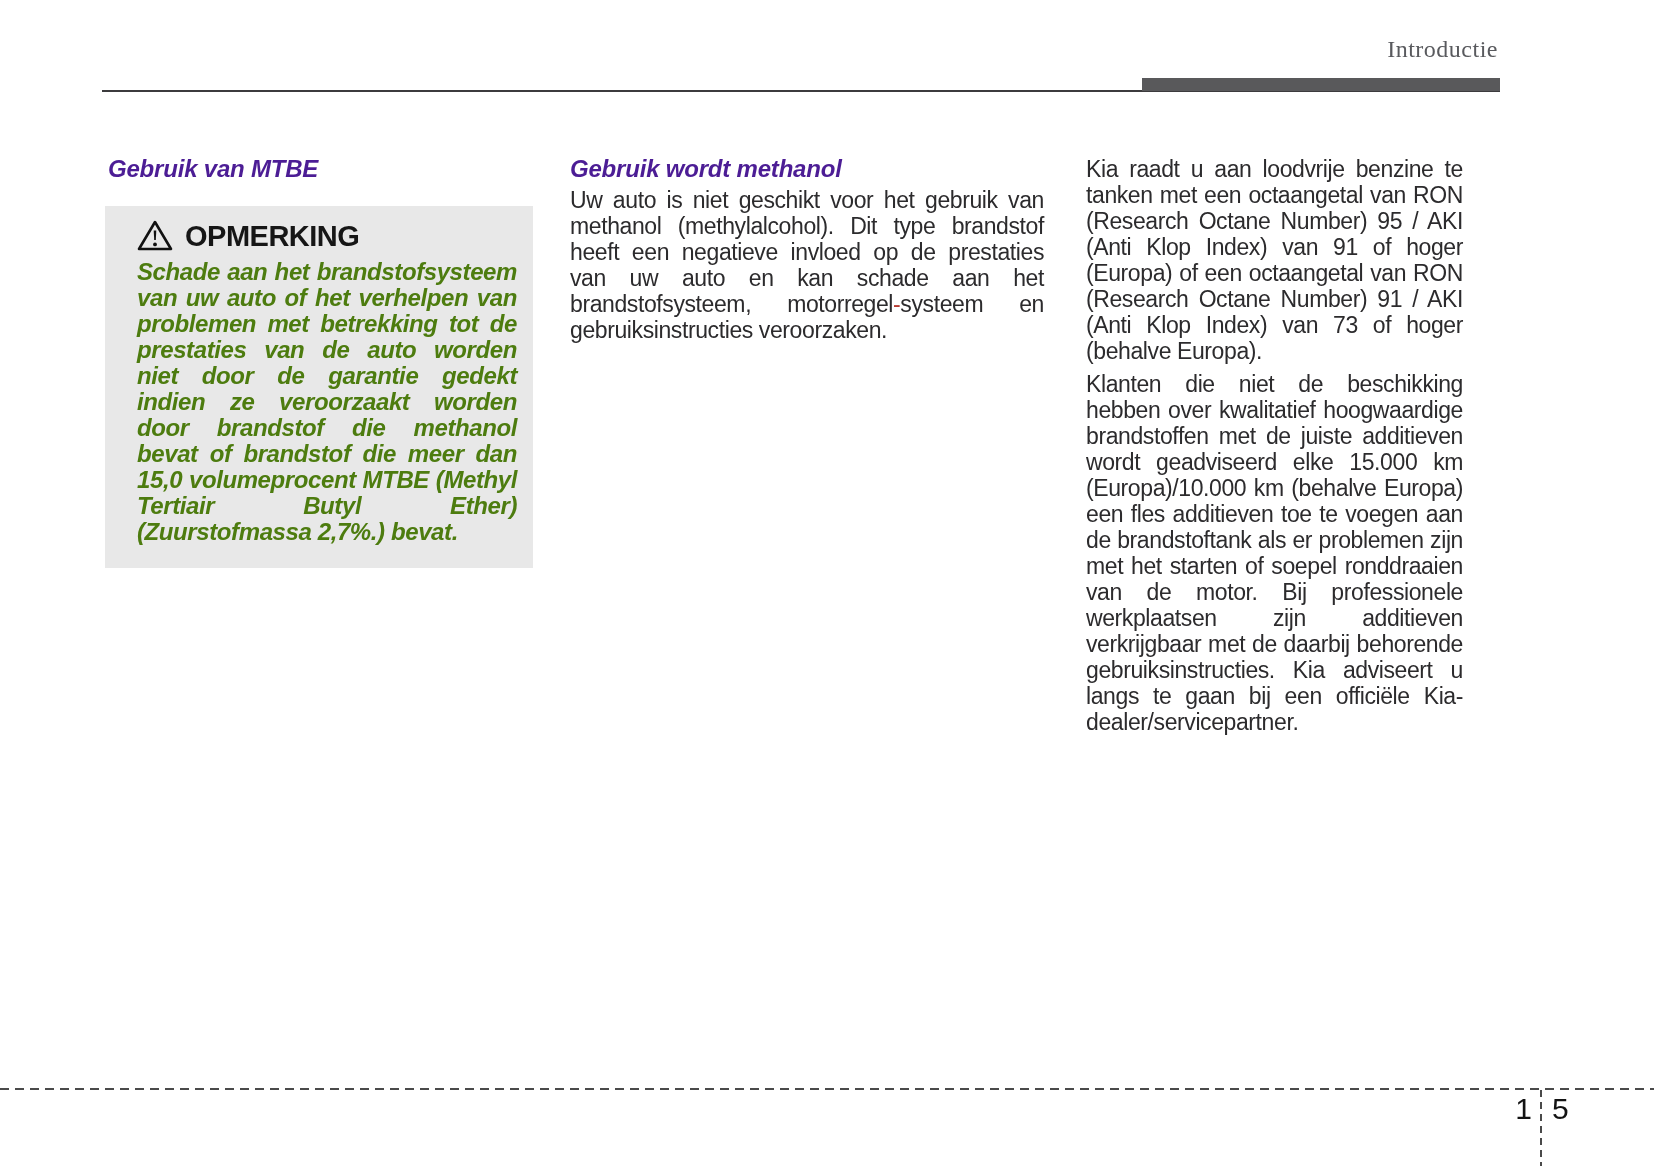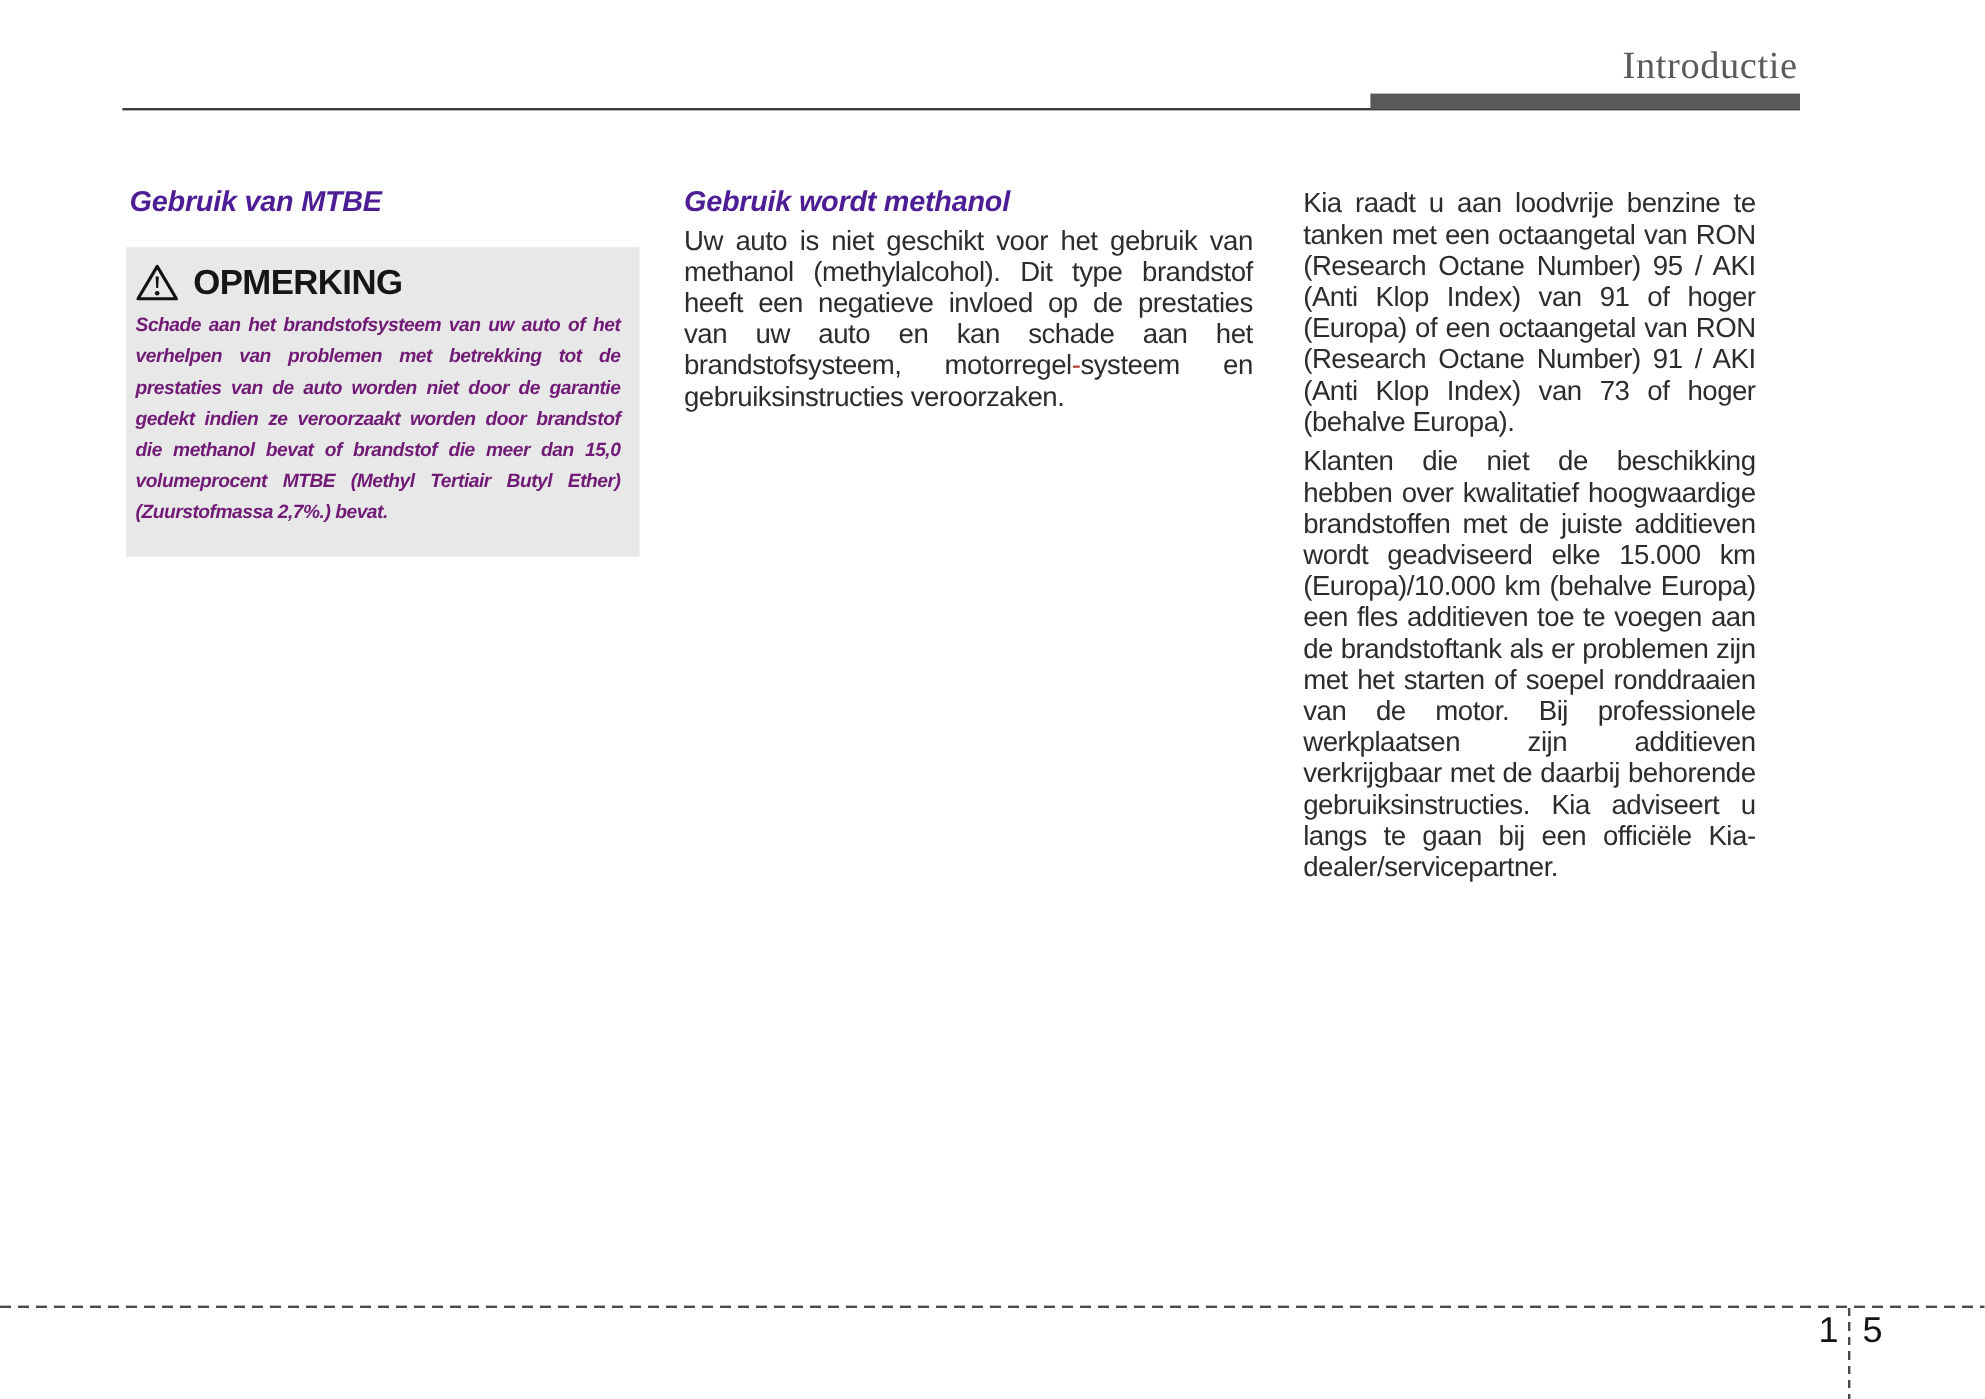--- a/index.html
+++ b/index.html
@@ -11,21 +11,21 @@
     overflow: hidden;
     font-family: "Liberation Sans", sans-serif;
   }
 
   
   .chapter-title {
     position: absolute;
     top: 36px;
     right: 156px;
     font-family: "Liberation Serif", serif;
-    font-size: 32px;
+    font-size: 24px;
     color: #595a5e;
     letter-spacing: 0.5px;
   }
   .rule-thin {
     position: absolute;
     left: 102px;
     top: 90px;
     width: 1398px;
     height: 2px;
     background: #3c3b3d;
@@ -61,40 +61,40 @@
   .col-2 { left: 570px;  width: 474px; }
   .col-3 { left: 1086px; width: 377px; }
   .red-hyphen { color: #b73a31; }
 
   
   .notebox {
     margin: 24px 0 0 -3px;
     width: 428px;
     box-sizing: border-box;
     background: #e8e8e8;
-    padding: 14px 16px 16px 8px;
+    padding: 14px 16px 16px 32px;
   }
   .notebox-title {
     display: flex;
     align-items: center;
     gap: 12px;
     font-size: 29px;
     font-weight: bold;
     color: #161616;
     letter-spacing: -0.5px;
     margin-bottom: 8px;
   }
   .notebox-title svg { display: block; }
   .notebox-body {
     margin: 0;
     font-weight: bold;
     font-style: italic;
-    font-size: 16px;
+    font-size: 24px;
     line-height: 26px;
-    color: #701a75;
+    color: #4d7c0f;
     text-align: justify;
   }
 
   
   .dash-h {
     position: absolute;
     left: 0;
     top: 1088px;
     width: 1654px;
     height: 2px;

